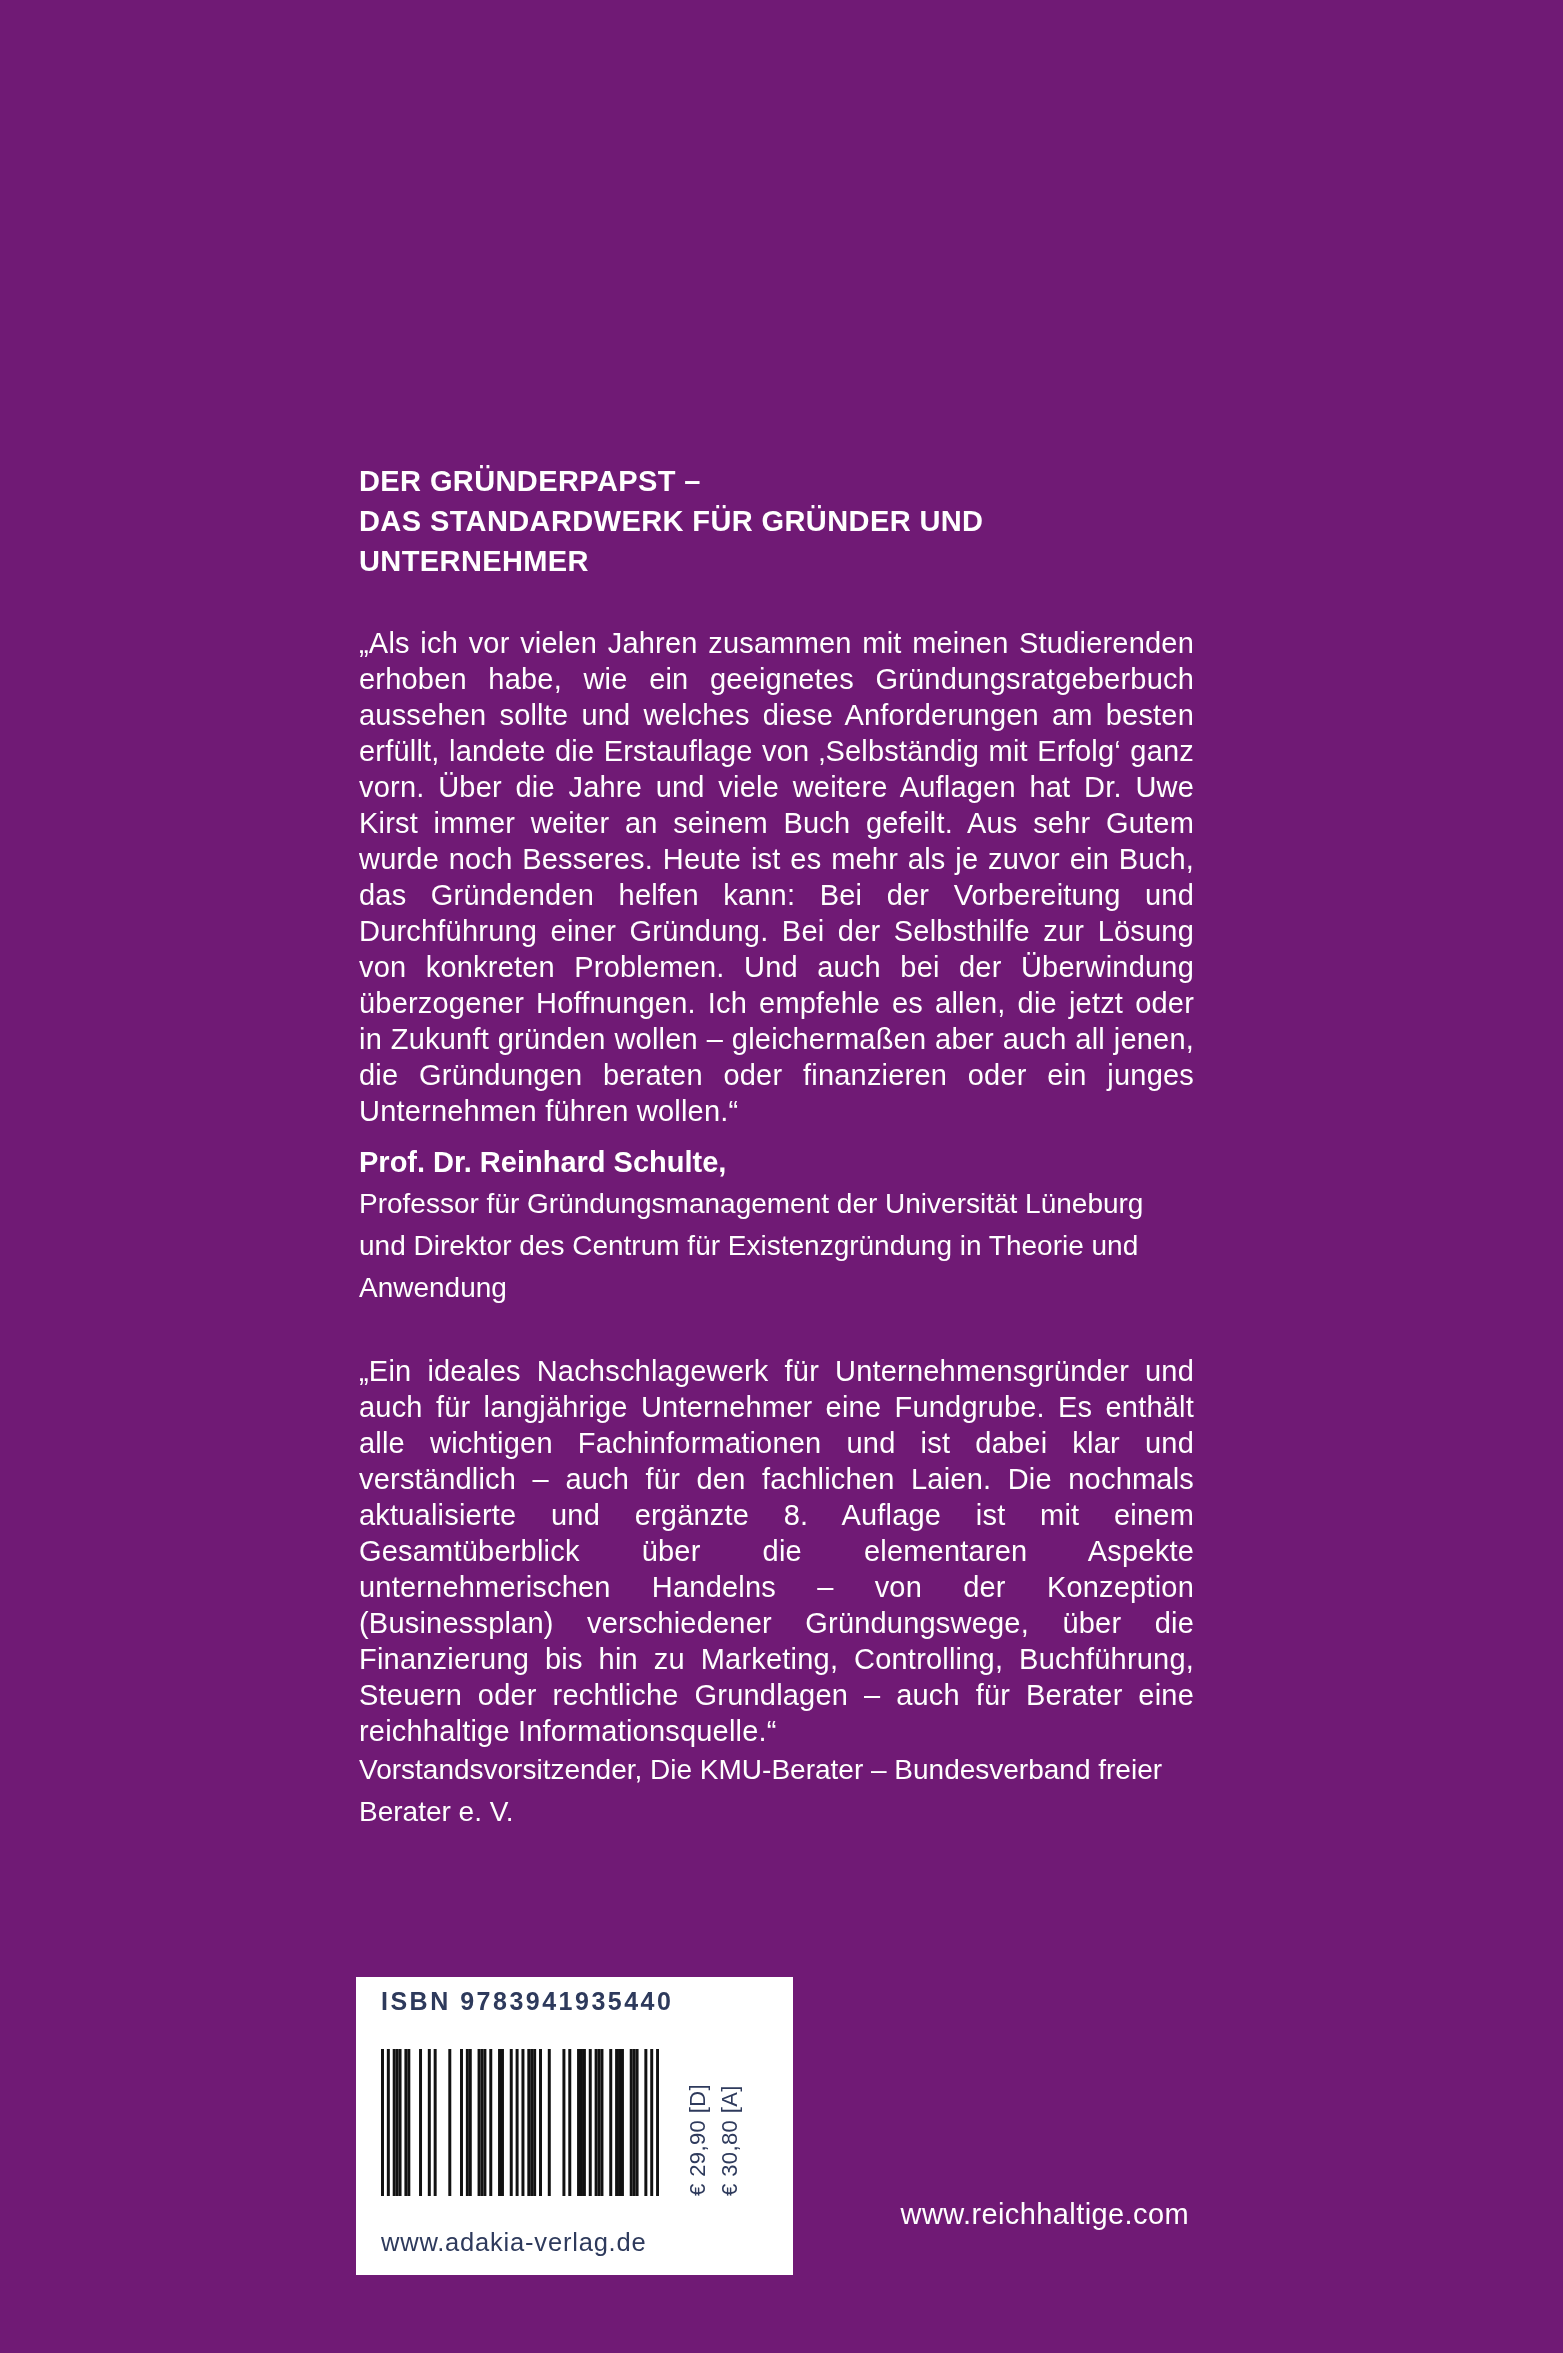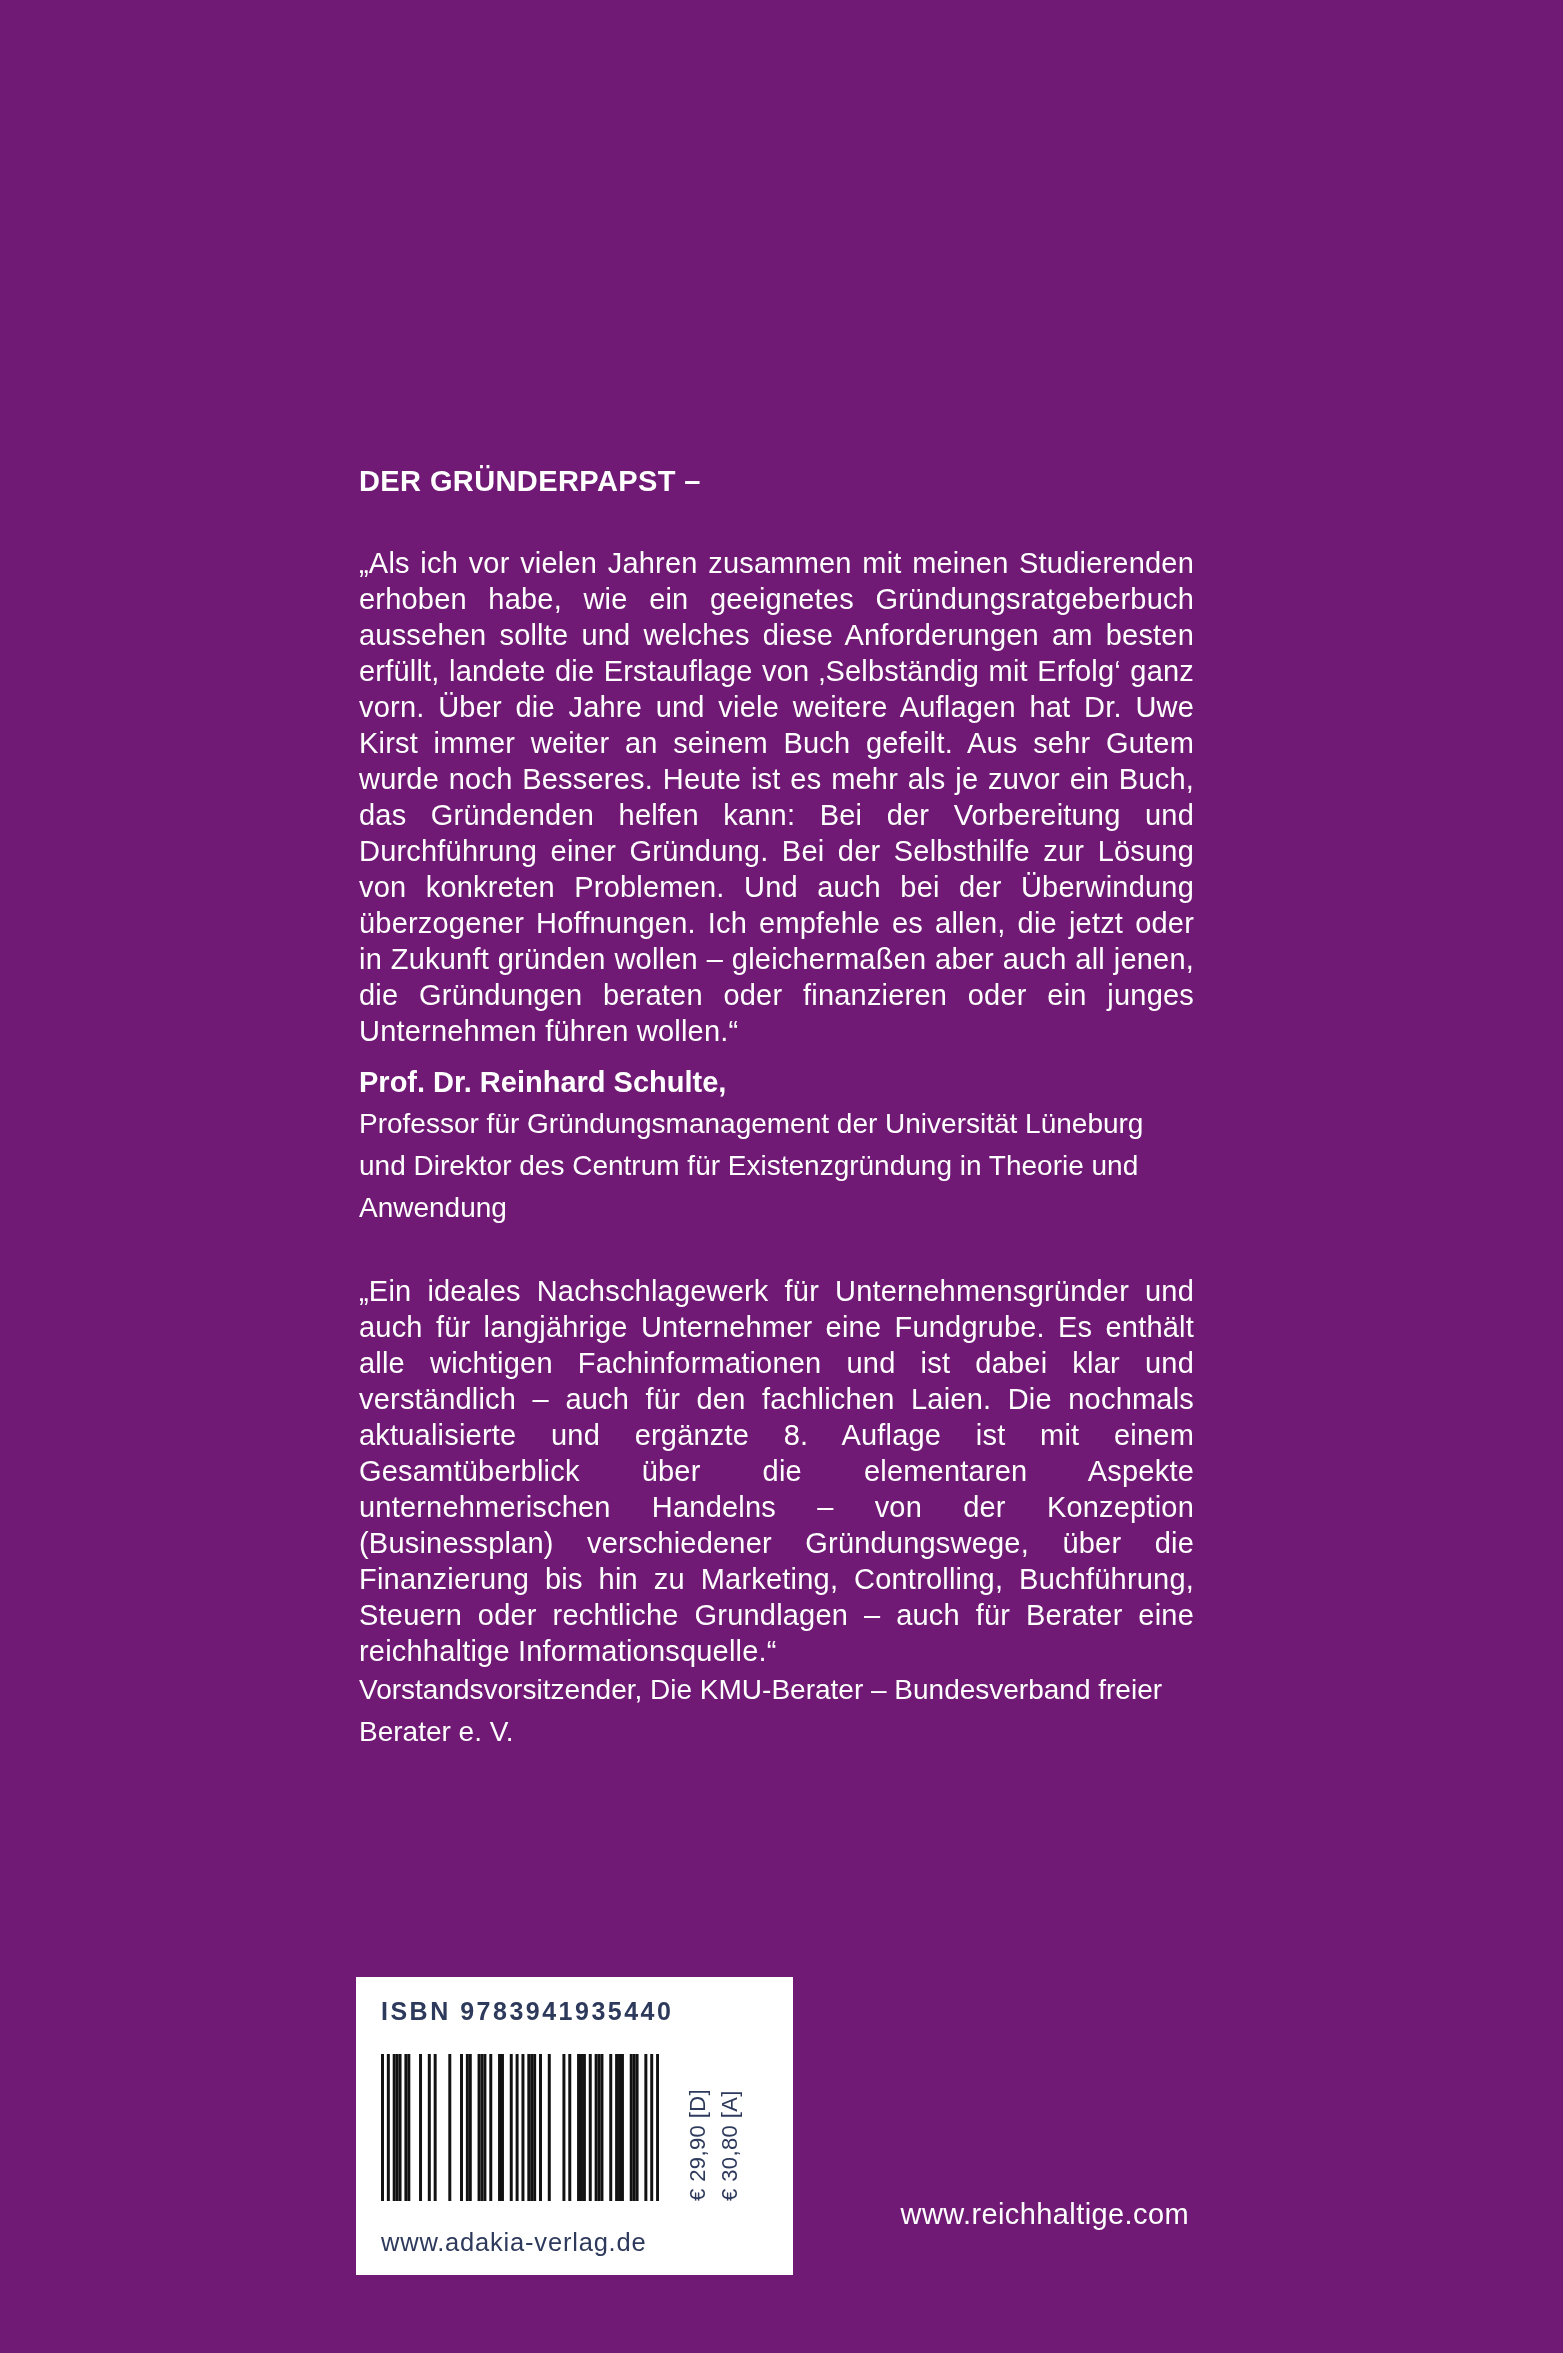--- a/index.html
+++ b/index.html
@@ -45,21 +45,21 @@
   }
   .isbn-box{
     position:absolute;
     left:356px;
     top:1977px;
     width:437px;
     height:298px;
     background:#ffffff;
     color:#2e3a5c;
     box-sizing:border-box;
-    padding:20px 25px 18px 25px;
+    padding:10px 25px 18px 25px;
     display:flex;
     flex-direction:column;
     justify-content:space-between;
   }
   .isbn-label{
     font-size:25px;
     font-weight:bold;
     letter-spacing:2.5px;
     white-space:nowrap;
   }
@@ -103,20 +103,21 @@
 </style>
 </head>
 <body>
 
 <div class="cover" style="background: #701a75; color: rgb(255, 255, 255);">
 
   <div class="content">
 
     <div class="headline">
       <div>DER GRÜNDERPAPST –</div>
+      <div>DAS STANDARDWERK FÜR GRÜNDER UND UNTERNEHMER</div>
     </div>
 
     <div class="quote">„Als ich vor vielen Jahren zusammen mit meinen Studierenden erhoben habe, wie ein geeignetes Gründungsratgeberbuch aussehen sollte und welches diese Anforderungen am besten erfüllt, landete die Erstauflage von ‚Selbständig mit Erfolg‘ ganz vorn. Über die Jahre und viele weitere Auflagen hat Dr. Uwe Kirst immer weiter an seinem Buch gefeilt. Aus sehr Gutem wurde noch Besseres. Heute ist es mehr als je zuvor ein Buch, das Gründenden helfen kann: Bei der Vorbereitung und Durchführung einer Gründung. Bei der Selbsthilfe zur Lösung von konkreten Problemen. Und auch bei der Überwindung überzogener Hoffnungen. Ich empfehle es allen, die jetzt oder in Zukunft gründen wollen – gleichermaßen aber auch all jenen, die Gründungen beraten oder finanzieren oder ein junges Unternehmen führen wollen.“</div>
     <div class="author">Prof. Dr. Reinhard Schulte,</div>
     <div class="role">Professor für Gründungsmanagement der Universität Lüneburg und Direktor des Centrum für Existenzgründung in Theorie und Anwendung</div>
 
     <div class="quote second">„Ein ideales Nachschlagewerk für Unternehmensgründer und auch für langjährige Unternehmer eine Fundgrube. Es enthält alle wichtigen Fachinformationen und ist dabei klar und verständlich – auch für den fachlichen Laien. Die nochmals aktualisierte und ergänzte 8. Auflage ist mit einem Gesamtüberblick über die elementaren Aspekte unternehmerischen Handelns – von der Konzeption (Businessplan) verschiedener Gründungswege, über die Finanzierung bis hin zu Marketing, Controlling, Buchführung, Steuern oder rechtliche Grundlagen – auch für Berater eine reichhaltige Informationsquelle.“</div>
     <div class="role">Vorstandsvorsitzender, Die KMU-Berater – Bundesverband freier Berater e. V.</div>
 
   </div>

